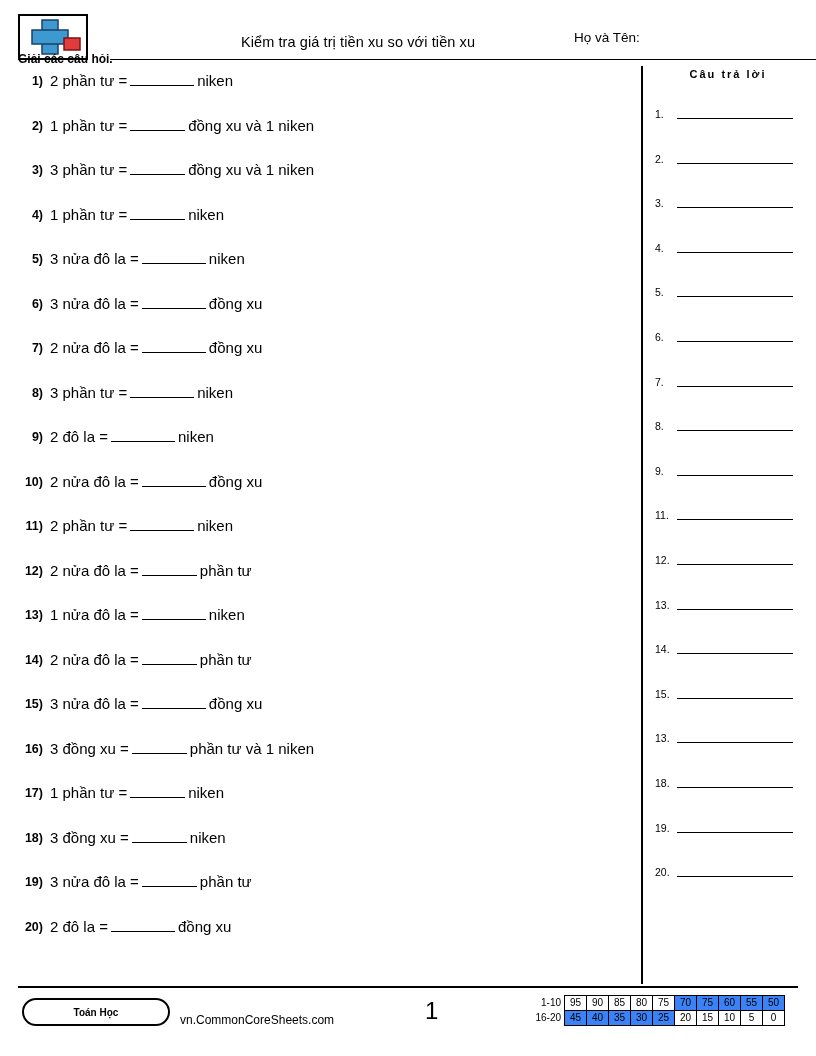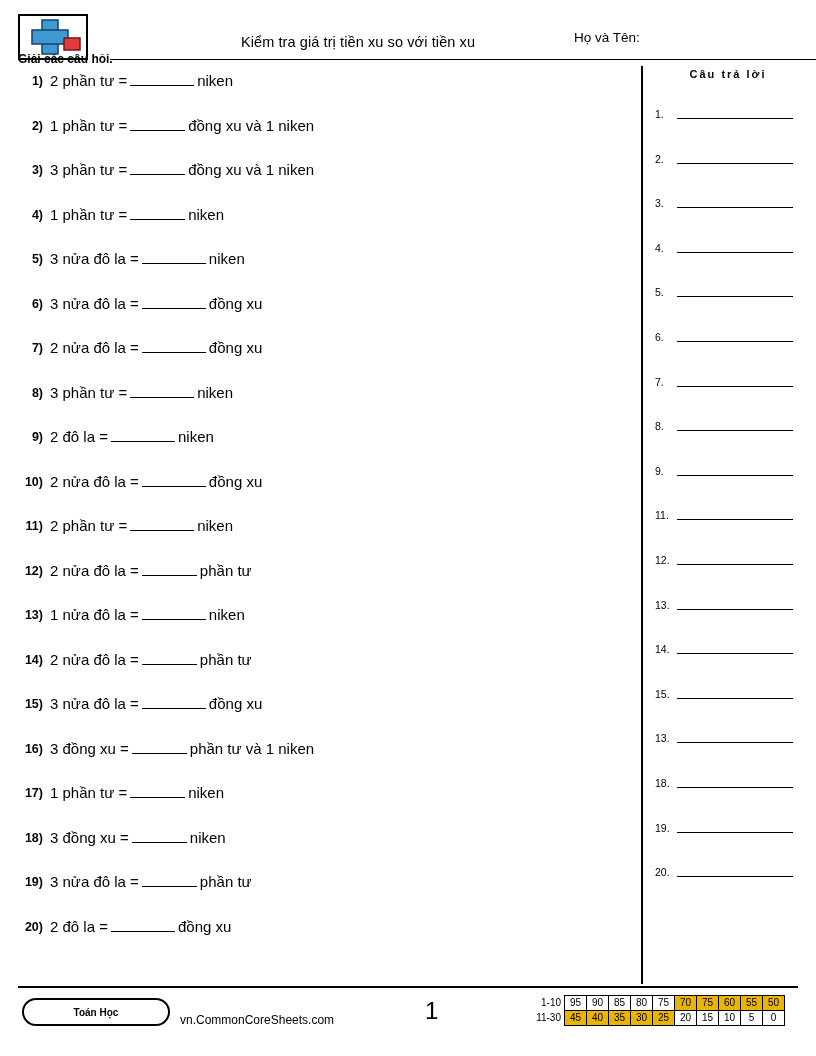--- a/index.html
+++ b/index.html
@@ -213,21 +213,21 @@
     line-height: 14px;
   }
   .score-table td.rng {
     border: none;
     width: 34px;
     text-align: right;
     padding-right: 3px;
     font-size: 10px;
   }
   .score-table td.hl {
-    background: #eab308;
+    background: #3b82f6;
     margin-top: 33px;
   }
 </style>
 </head>
 <body>
 
 <div class="page">
 
   <div class="header">
     <div class="logo">
@@ -422,21 +422,21 @@
           <td>85</td>
           <td>80</td>
           <td>75</td>
           <td class="hl">70</td>
           <td class="hl">75</td>
           <td class="hl">60</td>
           <td class="hl">55</td>
           <td class="hl">50</td>
         </tr>
         <tr>
-          <td class="rng">11-30</td>
+          <td class="rng">16-20</td>
           <td class="hl">45</td>
           <td class="hl">40</td>
           <td class="hl">35</td>
           <td class="hl">30</td>
           <td class="hl">25</td>
           <td>20</td>
           <td>15</td>
           <td>10</td>
           <td>5</td>
           <td>0</td>

